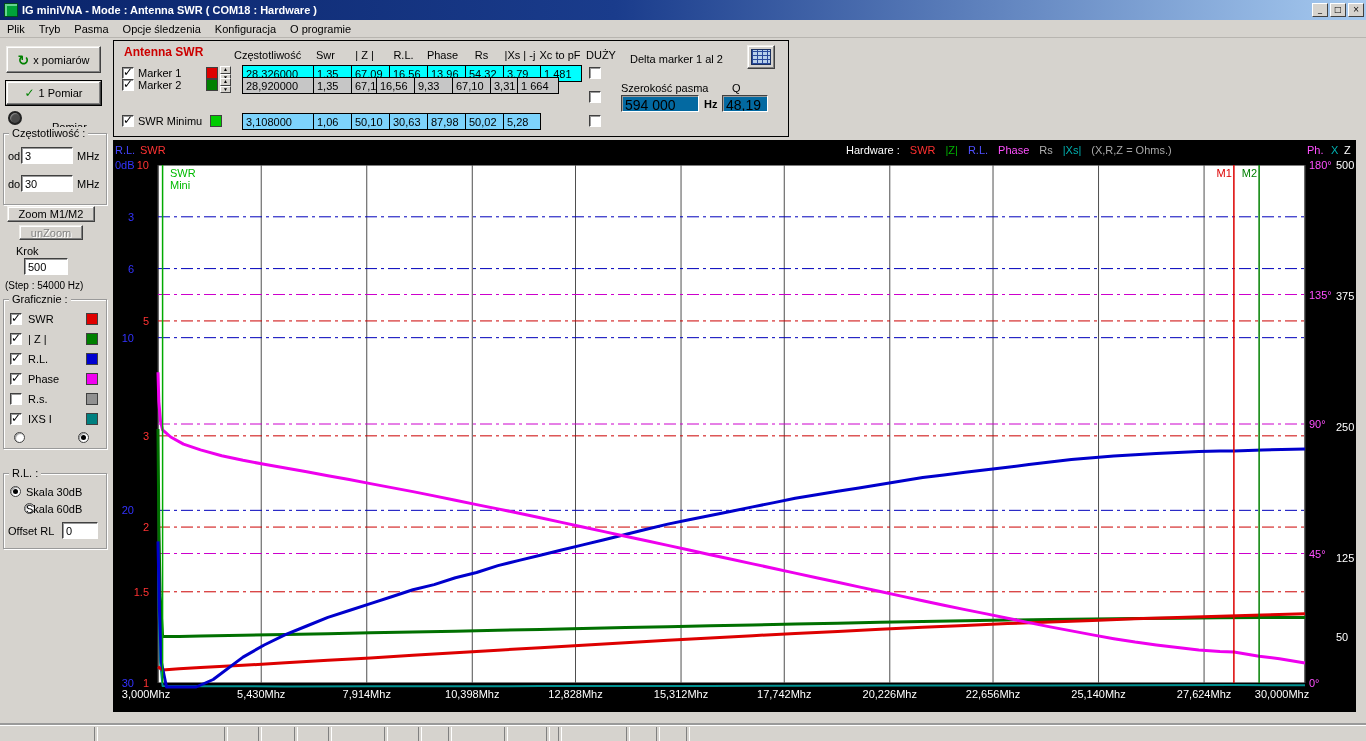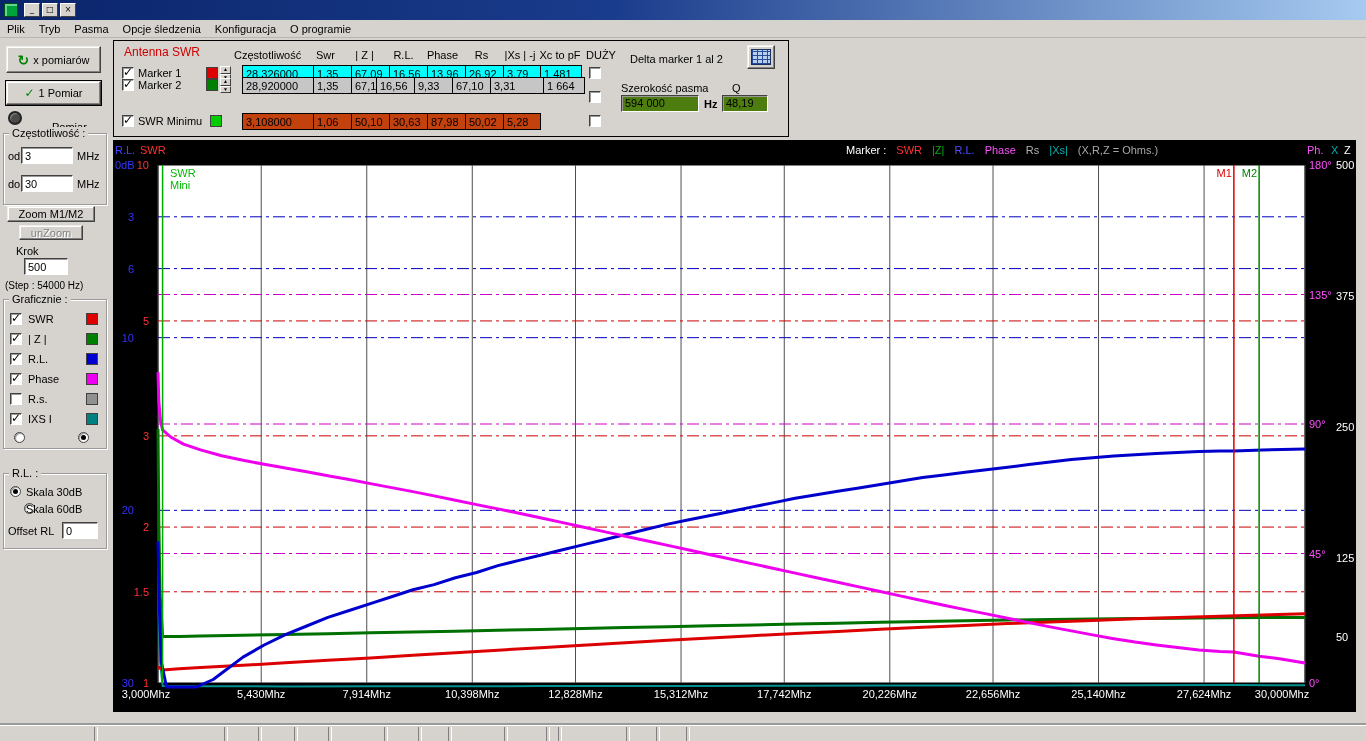--- a/index.html
+++ b/index.html
@@ -11,21 +11,21 @@
   #title-text{color:#fff;font-weight:bold;font-size:11px;flex:1;white-space:nowrap;}
   .winbtn{width:16px;height:14px;font-size:8px;line-height:8px;text-align:center;background:#d6d3ce;border:1px solid;border-color:#fff #404040 #404040 #fff;padding:0;margin-left:2px;font-family:"DejaVu Sans",sans-serif;}
   
   #menubar{position:absolute;left:0;top:20px;width:1366px;height:17px;background:#d6d3ce;display:flex;align-items:center;border-bottom:1px solid #b8b5b0;}
   .menu-item{padding:2px 7px;cursor:default;}
   
   .btn3d{background:#d6d3ce;border:1px solid;border-color:#efede9 #404040 #404040 #efede9;box-shadow:inset -1px -1px 0 #808080,inset 1px 1px 0 #fff;display:flex;align-items:center;justify-content:center;gap:4px;box-sizing:border-box;font-size:11px;font-family:inherit;color:#000;padding:0;}
   .btn3d.default{box-shadow:0 0 0 1px #000,inset -1px -1px 0 #808080,inset 1px 1px 0 #fff;}
   .btn3d.disabled{color:#838383;text-shadow:1px 1px 0 #fff;}
   .tbox{background:#fff;border:1px solid;border-color:#404040 #fff #fff #404040;box-shadow:inset 1px 1px 0 #9a9a9a;padding:1px 3px;font-size:11px;font-family:inherit;box-sizing:border-box;height:17px;}
-  .ybox{background:#4d7c0f;border:1px solid;border-color:#404040 #fff #fff #404040;box-shadow:inset 1px 1px 0 #9a9a9a;padding:1px 3px;font-size:11px;box-sizing:border-box;height:17px;display:inline-block;overflow:hidden;}
+  .ybox{background:#0369a1;border:1px solid;border-color:#404040 #fff #fff #404040;box-shadow:inset 1px 1px 0 #9a9a9a;padding:1px 3px;font-size:14px;box-sizing:border-box;height:17px;display:inline-block;overflow:hidden;}
   .group{position:absolute;border:1px solid #9a9a9a;box-shadow:inset 1px 1px 0 #fff,1px 1px 0 #fff;}
   .group-title{position:absolute;top:-7px;left:5px;background:#d6d3ce;padding:0 3px;font-size:11px;}
   .cb{width:12px;height:12px;background:#fff;border:1px solid;border-color:#404040 #fff #fff #404040;box-shadow:inset 1px 1px 0 #9a9a9a;position:relative;display:inline-block;box-sizing:border-box;}
   .cb.on::after{content:"✓";position:absolute;left:0px;top:-3px;font-size:12px;font-weight:bold;color:#000;}
   .radio{width:11px;height:11px;border-radius:50%;background:#fff;border:1px solid #404040;box-shadow:inset 1px 1px 1px #9a9a9a;position:relative;display:inline-block;box-sizing:border-box;}
   .radio.on::after{content:"";position:absolute;left:2px;top:2px;width:5px;height:5px;border-radius:50%;background:#000;}
   .csq{width:12px;height:12px;border:1px solid #404040;display:inline-block;box-sizing:border-box;}
   
   #left-panel{position:absolute;left:0;top:37px;width:112px;height:690px;}
   #btn-xpomiarow{position:absolute;left:6px;top:9px;width:95px;height:27px;}
@@ -38,21 +38,21 @@
   #btn-zoom{position:absolute;left:7px;top:169px;width:88px;height:16px;}
   #btn-unzoom{position:absolute;left:19px;top:188px;width:64px;height:15px;}
   #grp-graf{left:3px;top:262px;width:102px;height:148px;}
   .graf-row{position:absolute;left:6px;width:92px;height:16px;}
   .graf-row .cb{position:absolute;left:0;top:1px;}
   .graf-row .glabel{position:absolute;left:18px;top:1px;}
   .graf-row .csq{position:absolute;right:4px;top:1px;}
   #grp-rl{left:3px;top:436px;width:102px;height:74px;}
   
   #marker-panel{position:absolute;left:113px;top:40px;width:676px;height:97px;background:#d6d3ce;border:1px solid #000;box-sizing:border-box;}
-  #mp-title{position:absolute;left:10px;top:4px;color:#cc0000;font-weight:normal;font-size:12px;}
+  #mp-title{position:absolute;left:10px;top:4px;color:#cc0000;font-weight:bold;font-size:12px;}
   #mp-headers{position:absolute;left:120px;top:8px;display:flex;}
   #mp-headers span{display:inline-block;text-align:center;font-size:11px;white-space:nowrap;overflow:visible;}
   .mrow{position:absolute;left:8px;width:600px;height:17px;}
   .mrow .cb{position:absolute;left:0;top:2px;}
   .mrow .mlabel{position:absolute;left:16px;top:2px;white-space:nowrap;}
   .mrow .csq{position:absolute;top:2px;}
   .spinner{position:absolute;left:98px;top:1px;width:11px;height:15px;display:flex;flex-direction:column;}
   .spin{flex:1;background:#d6d3ce;border:1px solid;border-color:#fff #404040 #404040 #fff;font-size:5px;line-height:5px;text-align:center;box-sizing:border-box;}
   .mcells{position:absolute;left:112px;top:0;display:flex;margin-left:8px;}
   .mcell{height:17px;border:1px solid #000;margin-left:-1px;padding:2px 2px 0 3px;box-sizing:border-box;font-size:11px;white-space:nowrap;overflow:hidden;}
@@ -68,20 +68,21 @@
   #chart-svg{position:absolute;left:0;top:0;}
   
   #taskbar{position:absolute;left:0;top:725px;width:1366px;height:16px;background:#d6d3ce;border-top:1px solid #fff;box-shadow:0 -2px 0 #9a9a9a;}
   .tsep{position:absolute;top:1px;bottom:1px;width:2px;border-left:1px solid #808080;border-right:1px solid #fff;}
 </style>
 </head>
 <body>
 
 <div id="titlebar">
   <div id="app-icon"></div>
+  <span id="title-text">IG miniVNA - Mode : Antenna SWR ( COM18 :  Hardware )</span>
   <button class="winbtn">_</button>
   <button class="winbtn">□</button>
   <button class="winbtn">×</button>
 </div>
 
 <div id="menubar">
   <span class="menu-item">Plik</span>
   <span class="menu-item">Tryb</span>
   <span class="menu-item">Pasma</span>
   <span class="menu-item">Opcje śledzenia</span>
@@ -186,21 +187,21 @@
     <span class="spinner">
         <span class="spin">▲</span>
         <span class="spin">▼</span>
       </span>
     <span class="mcells" style="background: rgb(0, 255, 255);">
       <span class="mcell first" style="width:72px">28,326000</span>
       <span class="mcell" style="width:39px">1,35</span>
       <span class="mcell" style="width:39px">67,09</span>
       <span class="mcell" style="width:39px">16,56</span>
       <span class="mcell" style="width:39px">13,96</span>
-      <span class="mcell" style="width:39px">26,92</span>
+      <span class="mcell" style="width:39px">54,32</span>
       <span class="mcell" style="width:38px">3,79</span>
       <span class="mcell" style="width:42px">1 481</span>
     </span>
   </div>
   <span class="cb duzy-cb" style="top:26px"></span>
 
   <div class="mrow" style="top:36px">
     <span class="cb on"></span>
     <span class="mlabel">Marker 2</span>
     <span class="csq" style="left: 84px; background: rgb(0, 128, 0);"></span>
@@ -208,31 +209,31 @@
         <span class="spin">▲</span>
         <span class="spin">▼</span>
       </span>
     <span class="mcells" style="background: rgb(198, 198, 198);">
       <span class="mcell first" style="width:72px">28,920000</span>
       <span class="mcell" style="width:39px">1,35</span>
       <span class="mcell" style="width:26px">67,18</span>
       <span class="mcell" style="width:39px">16,56</span>
       <span class="mcell" style="width:39px">9,33</span>
       <span class="mcell" style="width:39px">67,10</span>
-      <span class="mcell" style="width:54px">3,31</span>
+      <span class="mcell" style="width:28px">3,31</span>
       <span class="mcell" style="width:42px">1 664</span>
     </span>
   </div>
   <span class="cb duzy-cb" style="top:50px"></span>
 
   <div class="mrow" style="top:72px">
     <span class="cb on"></span>
     <span class="mlabel">SWR Minimu</span>
     <span class="csq" style="left: 88px; background: rgb(0, 204, 0);"></span>
-    <span class="mcells" style="background: #c2410c;">
+    <span class="mcells" style="background: #7dd3fc;">
       <span class="mcell first" style="width:72px">3,108000</span>
       <span class="mcell" style="width:39px">1,06</span>
       <span class="mcell" style="width:39px">50,10</span>
       <span class="mcell" style="width:39px">30,63</span>
       <span class="mcell" style="width:39px">87,98</span>
       <span class="mcell" style="width:39px">50,02</span>
       <span class="mcell" style="width:38px">5,28</span>
     </span>
   </div>
   <span class="cb duzy-cb" style="top:74px"></span>
@@ -246,21 +247,21 @@
   <span class="abs" style="left:590px;top:57px;font-weight:bold">Hz</span>
   <span class="abs" style="left:618px;top:41px">Q</span>
   <span class="ybox abs" style="left:608px;top:54px;width:46px">48,19</span>
 </div>
 
 <div id="chart-panel">
   <div id="chart-top">
     <span class="abs" style="left:2px;top:4px;color:#4444ff">R.L.</span>
     <span class="abs" style="left:27px;top:4px;color:#ff3333">SWR</span>
     <div id="legend">
-      <span style="color:#fff">Marker :</span>
+      <span style="color:#fff">Hardware :</span>
       <span style="color: rgb(255, 48, 48);">SWR</span>
       <span style="color: rgb(0, 176, 0);">|Z|</span>
       <span style="color: rgb(80, 80, 255);">R.L.</span>
       <span style="color: rgb(255, 80, 255);">Phase</span>
       <span style="color: rgb(176, 176, 176);">Rs</span>
       <span style="color: rgb(0, 176, 176);">|Xs|</span>
       <span style="color:#a8a8a8">(X,R,Z = Ohms.)</span>
     </div>
     <span class="abs" style="left:1194px;top:4px;color:#ff50ff">Ph.</span>
     <span class="abs" style="left:1218px;top:4px;color:#00b0b0">X</span>

